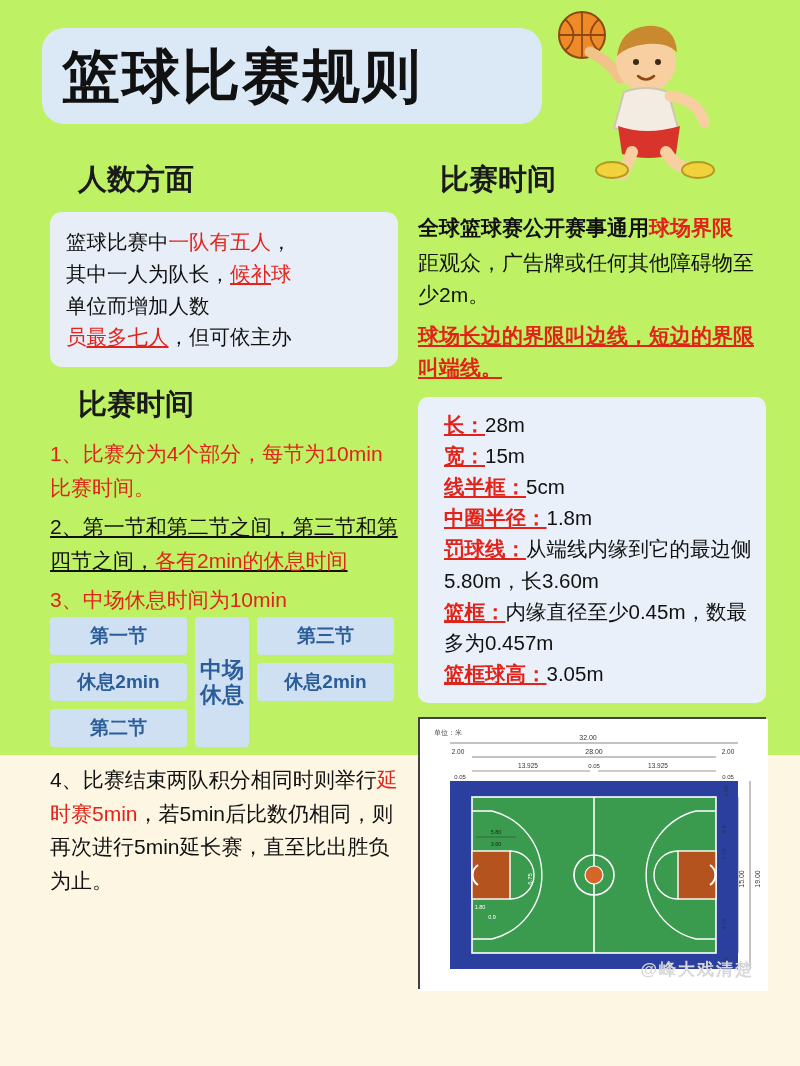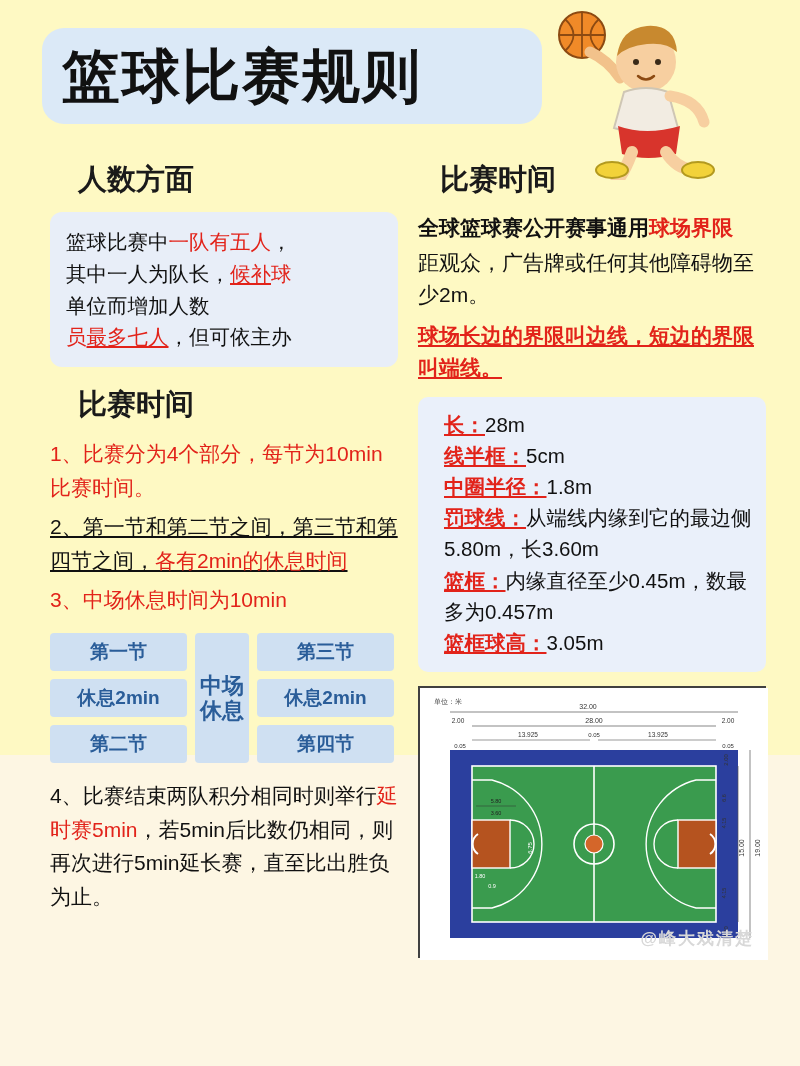--- a/index.html
+++ b/index.html
@@ -9,21 +9,21 @@
     height: 1066px;
     background: #fdf6e3;
     font-family: "Liberation Sans", sans-serif;
     position: relative;
     overflow: hidden;
   }
   .page {
     position: relative;
     width: 800px;
     height: 755px;
-    background: #fef9c3;
+    background: #bef264;
   }
 
   
   .title-bar {
     position: absolute;
     left: 42px;
     top: 28px;
     width: 500px;
     height: 96px;
     background: #dbe9f7;
@@ -79,21 +79,20 @@
   .red { color: #e2231a; }
   .red-u { color: #e2231a; text-decoration: underline; }
   .u { text-decoration: underline; }
   .bold { font-weight: bold; }
 
   .list-red { color: #e2231a; font-size: 21px; line-height: 1.6; margin: 0; }
   .list-blk { color: #111; font-size: 21px; line-height: 1.6; margin: 0; }
 
   
   .grid {
-    margin-top: 16px;
     display: grid;
     grid-template-columns: 137px 54px 137px;
     grid-template-rows: 38px 38px 38px;
     gap: 8px;
     width: 344px;
   }
   .cell {
     background: #cfe0f2;
     color: #2a5d99;
     font-weight: bold;
@@ -209,40 +208,40 @@
     </p>
     <p class="list-red" style="margin-top:6px;">3、中场休息时间为10min</p>
 
     <div class="grid">
       <div class="cell">第一节</div>
       <div class="cell mid">中场休息</div>
       <div class="cell">第三节</div>
       <div class="cell">休息2min</div>
       <div class="cell">休息2min</div>
       <div class="cell">第二节</div>
-      <div class="cell">第四节</div>
     </div>
 
     <p class="list-blk" style="margin-top:16px;">
       <span>4、比赛结束两队积分相同时则举行</span><span class="red">延时赛5min</span><span>，若5min后比数仍相同，则再次进行5min延长赛，直至比出胜负为止。</span>
     </p>
   </div>
 
   <div class="col-right">
 
     <div class="h2 nopad">比赛时间</div>
 
     <p class="para tight bold">
       <span>全球篮球赛公开赛事通用</span><span class="red">球场界限</span>
     </p>
     <p class="para">距观众，广告牌或任何其他障碍物至少2m。</p>
     <p class="para bold red u">球场长边的界限叫边线，短边的界限叫端线。</p>
 
     <div class="spec-box">
       <p class="spec-line"><span class="spec-key">长：</span><span>28m</span></p>
+      <p class="spec-line"><span class="spec-key">宽：</span><span>15m</span></p>
       <p class="spec-line"><span class="spec-key">线半框：</span><span>5cm</span></p>
       <p class="spec-line"><span class="spec-key">中圈半径：</span><span>1.8m</span></p>
       <p class="spec-line"><span class="spec-key">罚球线：</span><span>从端线内缘到它的最边侧5.80m，长3.60m</span></p>
       <p class="spec-line"><span class="spec-key">篮框：</span><span>内缘直径至少0.45m，数最多为0.457m</span></p>
       <p class="spec-line"><span class="spec-key">篮框球高：</span><span>3.05m</span></p>
     </div>
 
     <div class="court-wrap">
       <svg width="348" height="272" viewBox="0 0 348 272">
         <rect x="0" y="0" width="348" height="272" fill="#ffffff"></rect>

